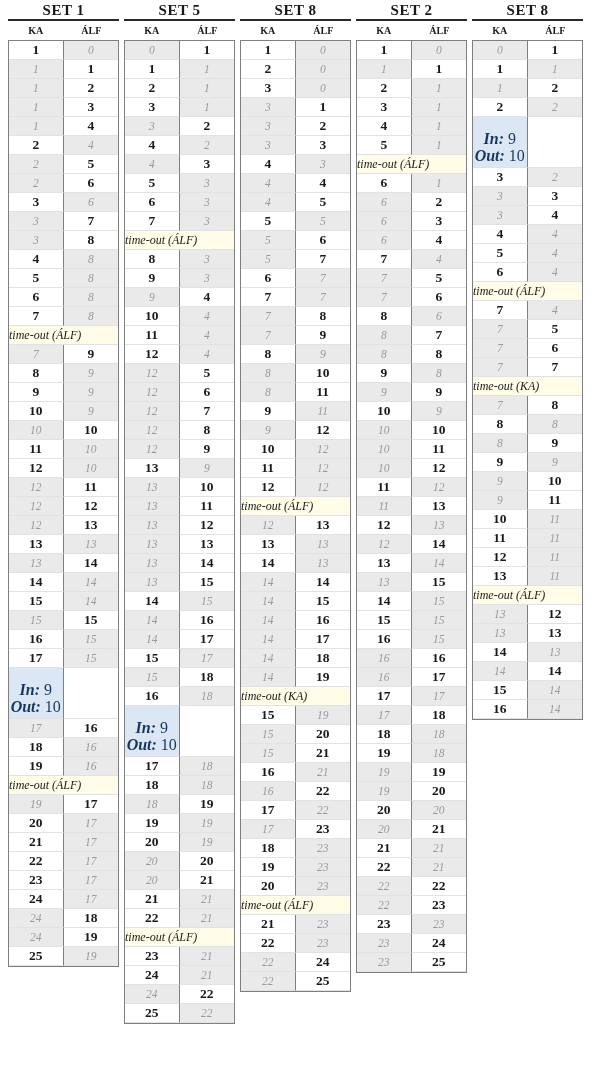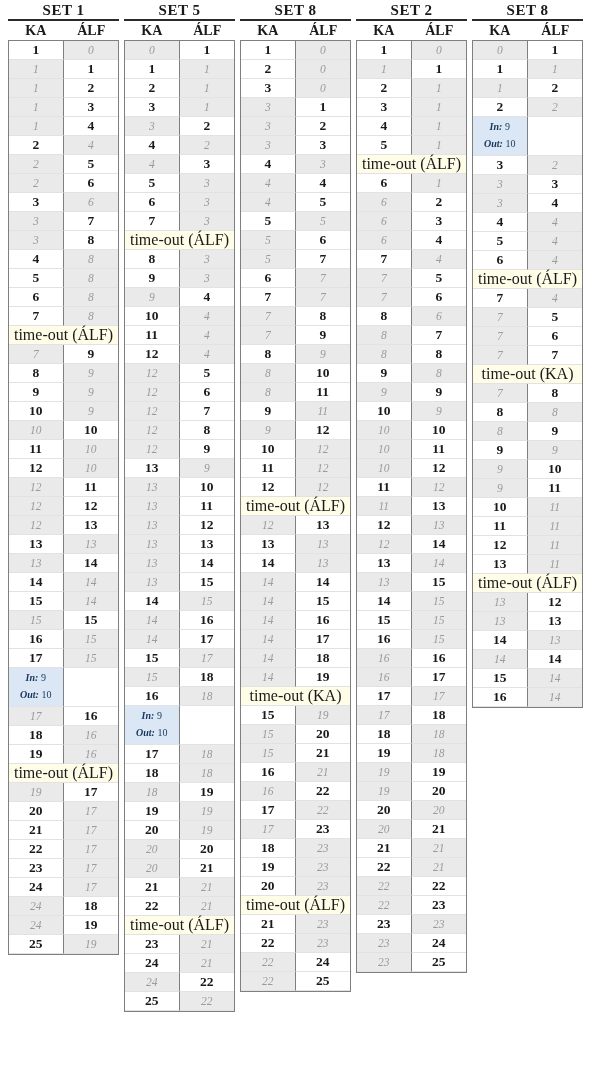--- a/index.html
+++ b/index.html
@@ -17,39 +17,39 @@
     width:600px;height:1090px;background:#ffffff;
     font-family:"Liberation Serif","DejaVu Serif",serif;
     color:#1a1a1a;overflow:hidden;
   }
   .boards{display:flex;gap:5px;padding:2px 6px 0 8px;align-items:flex-start;}
   .set{width:111px;flex:0 0 auto;}
   .set-title{
     text-align:center;font-weight:bold;font-size:15px;line-height:17px;
     border-bottom:2px solid #2a2a2a;letter-spacing:.5px;font-family:Liberation Serif, serif;
   }
-  .set-headers{display:flex;font-weight:bold;font-size:14px;line-height:19px;text-align:center;}
+  .set-headers{display:flex;font-weight:bold;font-size:10px;line-height:19px;text-align:center;}
   .set-headers span{flex:1 1 50%;}
   .set-body{border:1px solid var(--border-dark);background:#fff;}
   .row{display:flex;min-height:19px;}
   .cell{
     flex:1 1 50%;text-align:center;font-size:13.5px;line-height:18px;
     border-bottom:1px solid var(--row-sep);
   }
   .row .cell:first-child{border-right:1px solid var(--border-dark);}
   .cell.bold{font-weight:bold;background:#fff;}
   .cell.dim{font-style:italic;color:var(--dim-text);background:var(--dim-bg);font-size:11.5px;}
   .cell.blank{background:#fff;}
   .row.timeout{
-    background:var(--timeout-bg);justify-content:center;align-items:center;
-    font-size:16px;line-height:18px;border-bottom:1px solid var(--row-sep);
+    background:var(--timeout-bg);justify-content:flex-start;align-items:center;
+    font-size:12px;line-height:18px;border-bottom:1px solid var(--row-sep);font-style:italic;
   }
   .row.sub .cell:first-child{
     background:var(--sub-bg);color:var(--sub-text);
-    font-size:10px;line-height:17px;padding:1px 0 3px 0;
+    font-size:16px;line-height:17px;padding:13px 0 3px 0;
   }
   .io-line{white-space:nowrap;}
   .io-label{font-weight:bold;font-style:italic;}
 </style>
 </head>
 <body>
 
 <div class="boards">
   <section class="set">
     <div class="set-title">SET 1</div>

